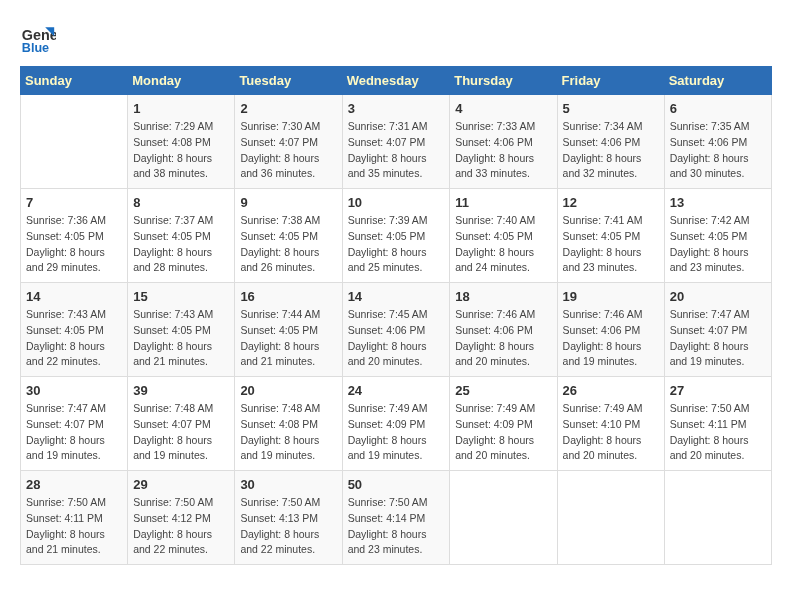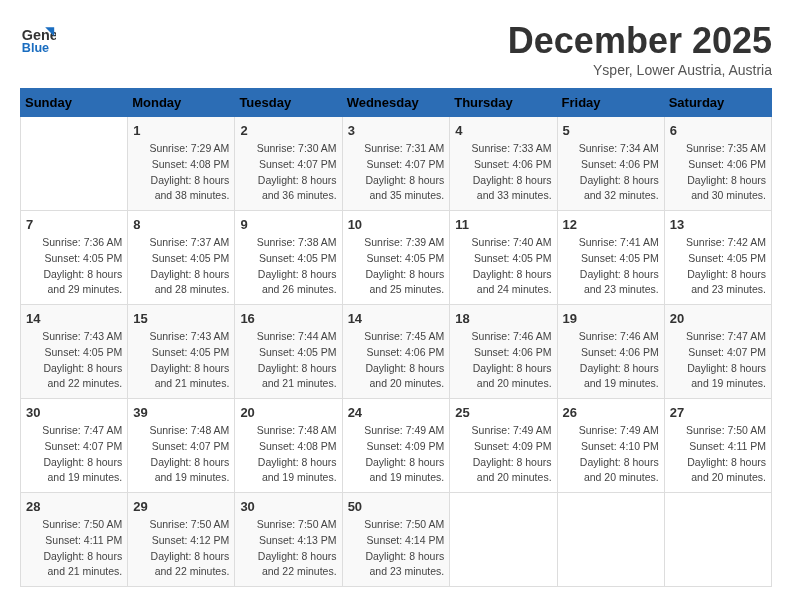--- a/index.html
+++ b/index.html
@@ -37,21 +37,21 @@
       font-size: 14px;
       color: #555;
     }
     .calendar {
       width: 100%;
       border-collapse: collapse;
       font-size: 11px;
     }
     .calendar thead tr th {
       background-color: #2c6db5;
-      color: #000000;
+      color: #fef9c3;
       padding: 6px 4px;
       text-align: left;
       font-size: 13px;
       border: 1px solid #2c6db5;
     }
     .calendar tbody tr {
       border-bottom: 1px solid #ccc;
     }
     .calendar tbody tr td {
       vertical-align: top;
@@ -67,40 +67,35 @@
     .day-number {
       font-size: 13px;
       font-weight: bold;
       color: #333;
       margin-bottom: 3px;
     }
     .day-info {
       font-size: 10.5px;
       color: #444;
       line-height: 1.5;
-      text-align: right;
     }
     .empty-cell {
       background: #fff !important;
     }
   </style>
 </head>
 <body>
 
 <div class="header-area">
   <div class="logo">
     <svg class="logo-icon" viewBox="0 0 40 40">
       <text x="2" y="22" font-size="16" font-weight="bold" fill="#333">General</text>
       <text x="2" y="36" font-size="14" font-weight="bold" fill="#1a6dc0">Blue</text>
       <polygon points="28,8 38,8 38,18" fill="#1a6dc0"></polygon>
     </svg>
-  </div>
-  <div class="title-area">
-    <div class="month-title">December 2025</div>
-    <div class="location">Ysper, Lower Austria, Austria</div>
   </div>
 </div>
 
 <table class="calendar">
   <thead>
     <tr id="weekday-header">
     <th>Sunday</th>
         <th>Monday</th>
         <th>Tuesday</th>
         <th>Wednesday</th>

